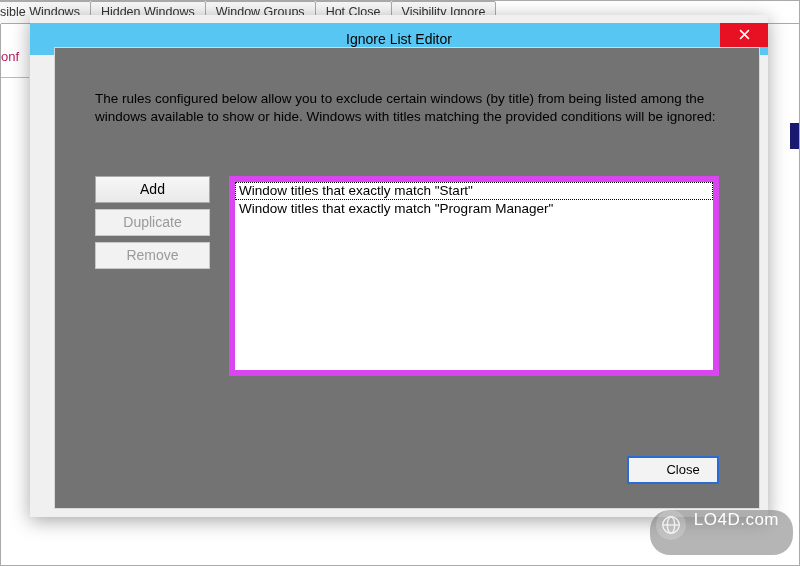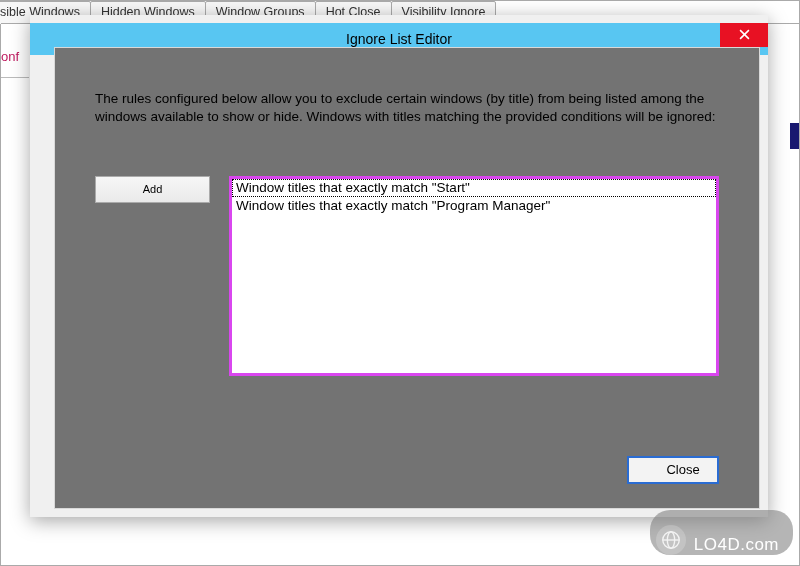--- a/index.html
+++ b/index.html
@@ -131,40 +131,40 @@
     top: 128px;
     width: 115px;
     display: flex;
     flex-direction: column;
     gap: 6px;
   }
   .win-btn {
     height: 27px;
     border: 1px solid #aaa;
     background: linear-gradient(#f6f6f6,#eaeaea);
-    font-size: 11px;
+    font-size: 14px;
     color: #000;
     text-align: center;
     line-height: 24px;
     box-sizing: border-box;
     cursor: default;
   }
   .win-btn.disabled {
     color: #9a9a9a;
     background: #f2f2f2;
     border-color: #c8c8c8;
   }
   .rule-list {
     position: absolute;
     left: 174px;
     top: 128px;
     right: 40px;
     height: 200px;
     background: #fff;
-    border: 3px solid #d946ef;
+    border: 6px solid #d946ef;
     box-sizing: border-box;
     overflow: auto;
     font-size: 13.5px;
   }
   .rule-item {
     padding: 0 4px;
     height: 18px;
     line-height: 18px;
     white-space: nowrap;
     color: #000;
@@ -191,21 +191,21 @@
 
   
   .watermark-pill {
     position: absolute;
     right: 6px;
     bottom: 10px;
     height: 45px;
     background: rgba(120,120,120,.55);
     border-radius: 20px;
     display: flex;
-    align-items: flex-end;
+    align-items: flex-start;
     padding: 0 14px 0 6px;
     color: #fff;
     font-size: 17px;
     letter-spacing: .5px;
   }
   .watermark-pill .globe {
     width: 30px; height: 30px;
     border-radius: 50%;
     background: rgba(255,255,255,.2);
     margin-right: 8px;
@@ -241,20 +241,22 @@
         </span>
       </div>
     </div>
 
     <div class="dlg-body">
 
       <div class="intro">The rules configured below allow you to exclude certain windows (by title) from being listed among the windows available to show or hide.  Windows with titles matching the provided conditions will be ignored:</div>
 
       <div class="btn-col">
         <div class="win-btn">Add</div>
+        <div class="win-btn disabled">Duplicate</div>
+        <div class="win-btn disabled">Remove</div>
       </div>
 
       <div class="rule-list">
         <div class="rule-item focused">Window titles that exactly match "Start"</div>
         <div class="rule-item">Window titles that exactly match "Program Manager"</div>
       </div>
 
       <div class="dlg-close-btn">Close</div>
     </div>
   </div>

